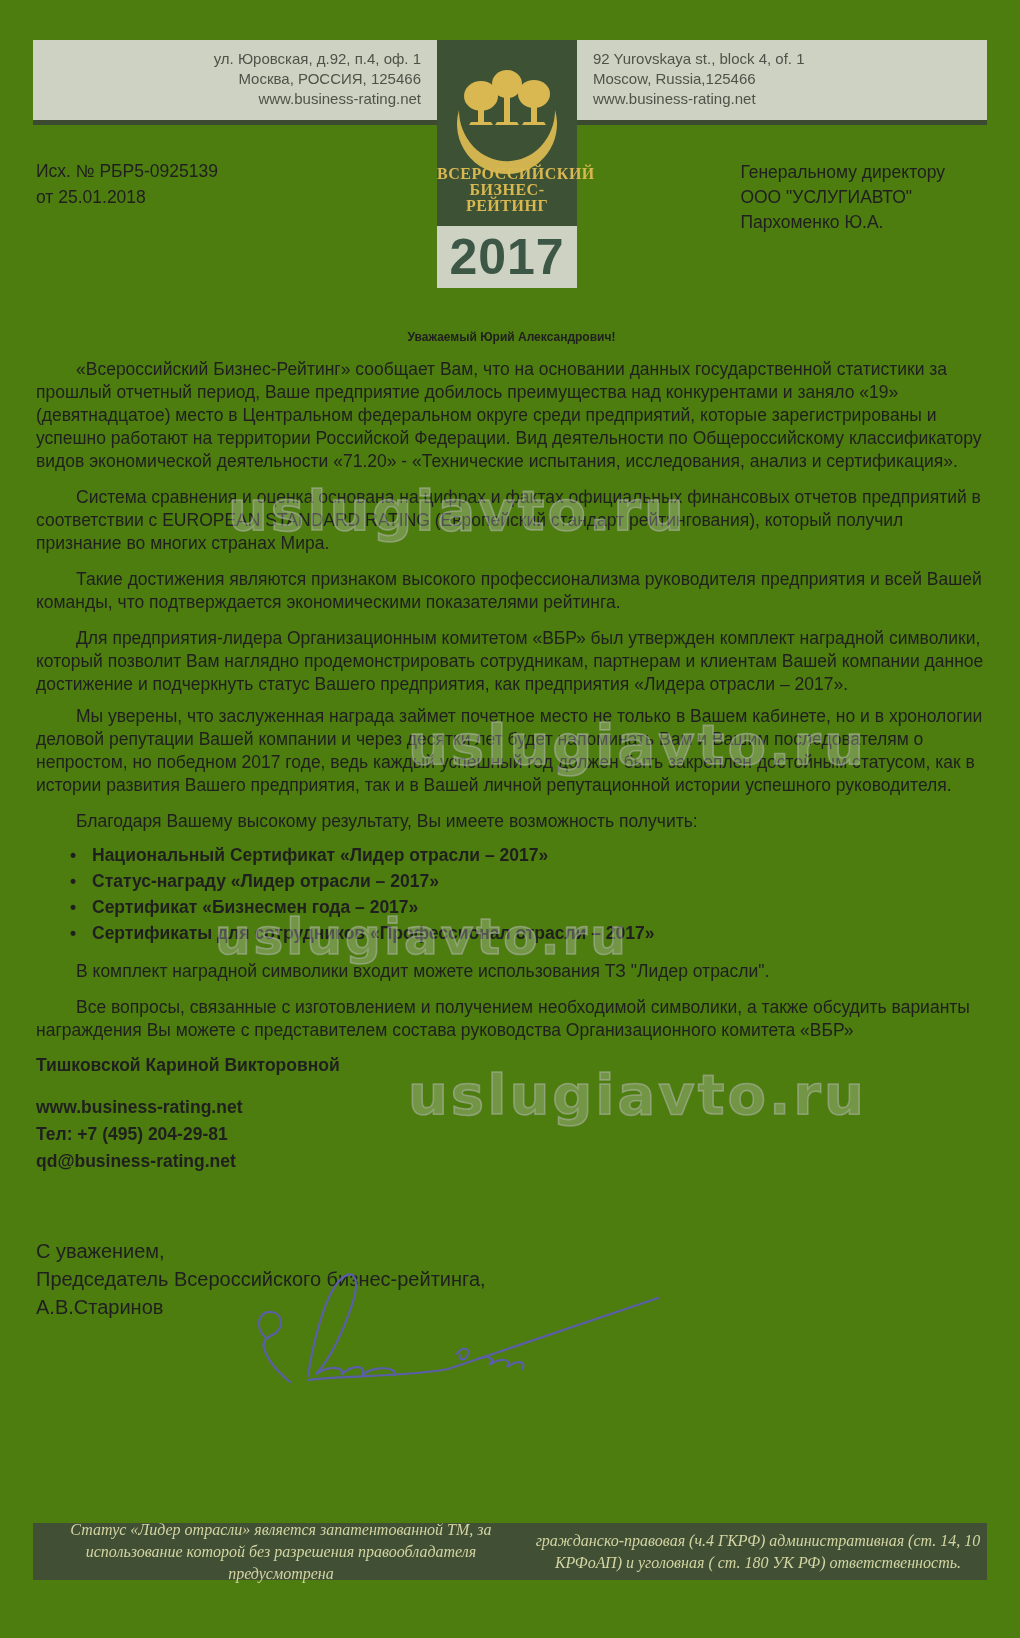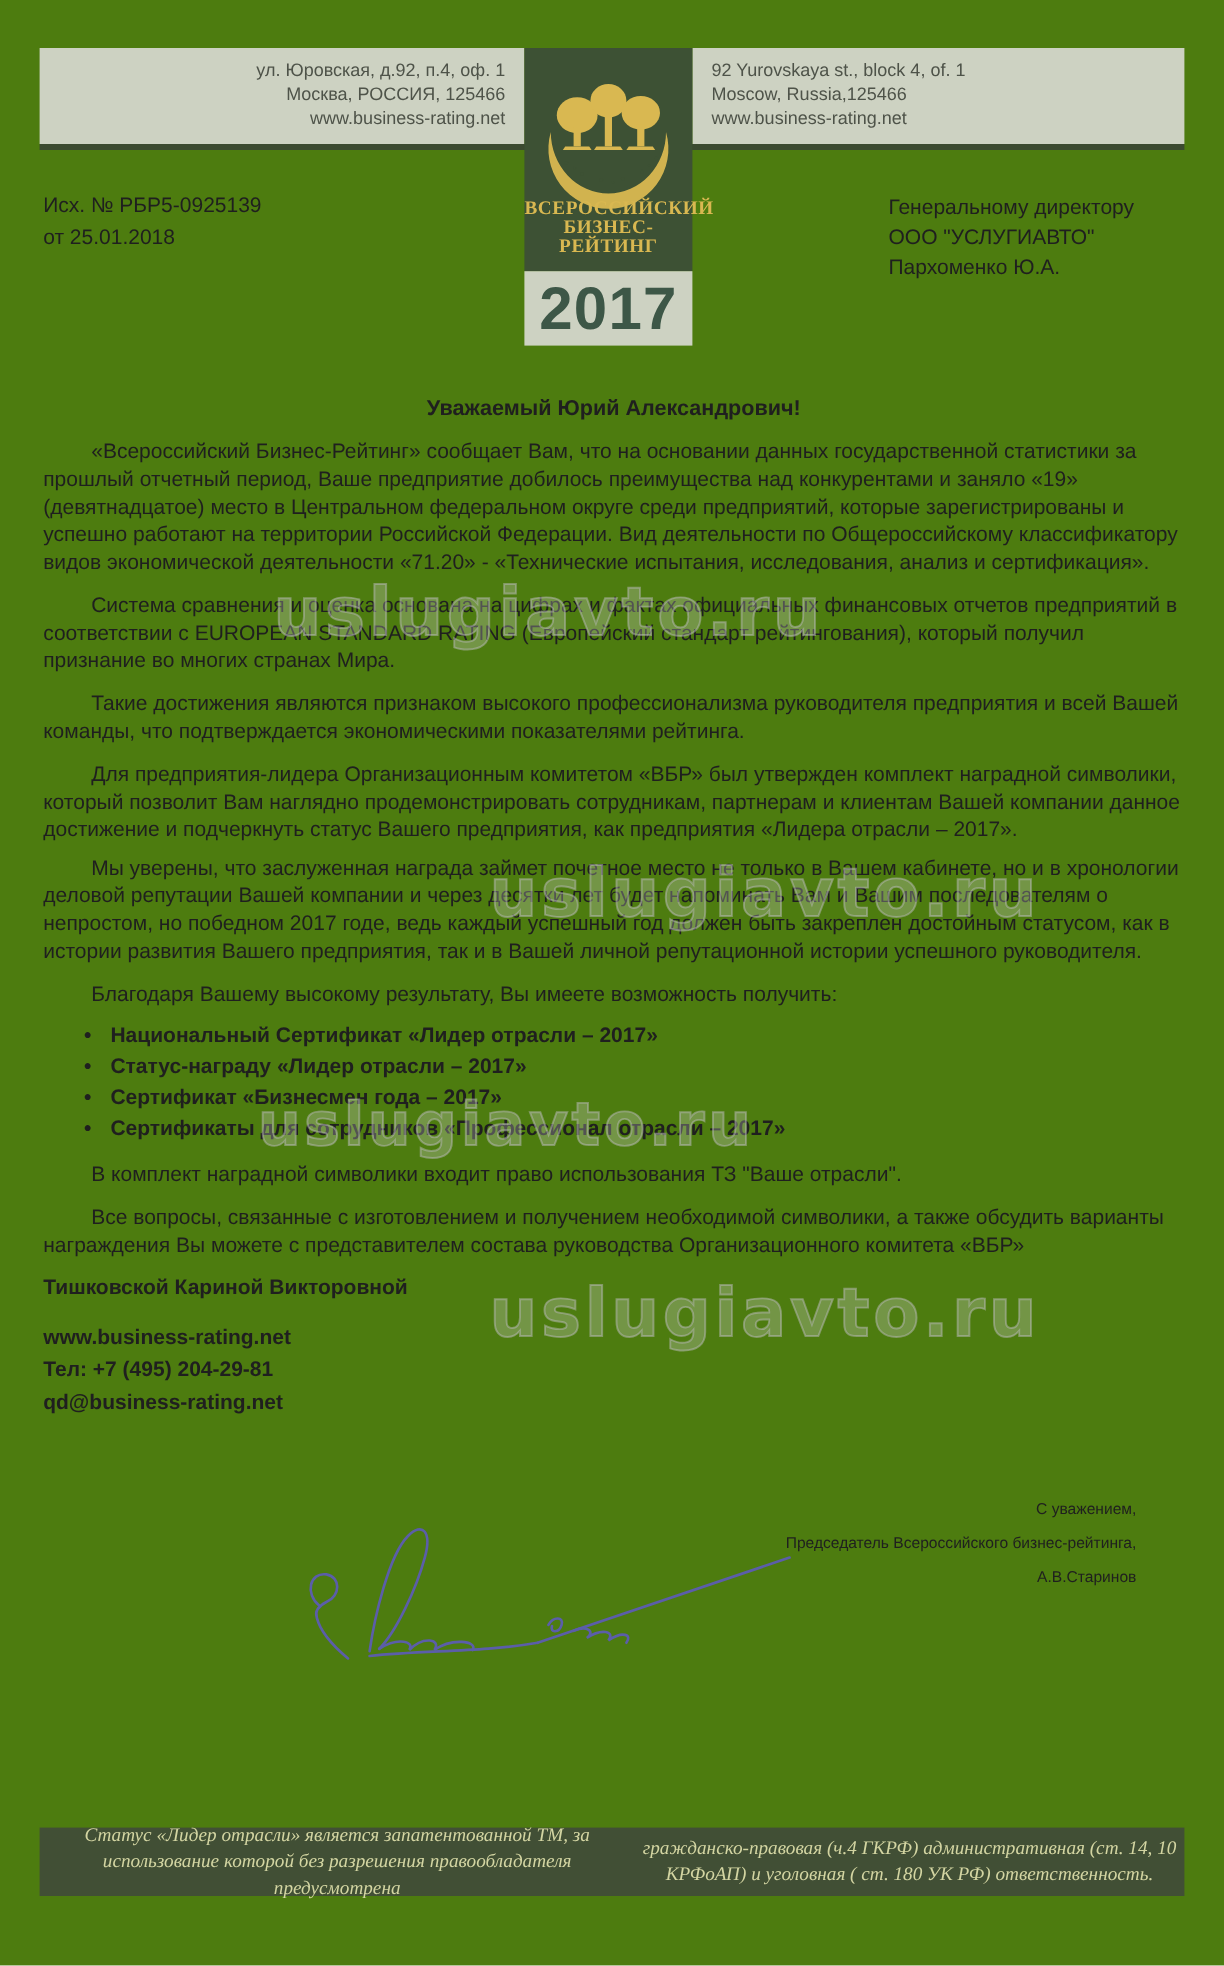--- a/index.html
+++ b/index.html
@@ -19,29 +19,29 @@
             font-family:"Liberation Serif","DejaVu Serif",serif;font-weight:bold;
             font-size:16px;line-height:16px;letter-spacing:.5px;}
   .logo-year{position:absolute;left:437px;top:226px;width:140px;height:62px;background:#cdd2c2;
              z-index:2;display:flex;align-items:center;justify-content:center;
              font-size:50px;font-weight:bold;color:#3d5747;letter-spacing:1px;}
   
   .ref{position:absolute;left:36px;top:158px;font-size:17.5px;line-height:26px;}
   .recipient{position:absolute;right:75px;top:160px;font-size:17.5px;line-height:25px;text-align:left;}
   
   .body-flow{position:absolute;left:36px;top:330px;width:951px;}
-  .salutation{text-align:center;font-weight:bold;font-size:18px;margin:0 0 14px 0;}
+  .salutation{text-align:center;font-weight:bold;font-size:12px;margin:0 0 14px 0;}
   .para{font-size:17.5px;line-height:23px;margin:0 0 13px 0;text-indent:40px;}
   .para.tight{margin-bottom:9px;}
   ul.gifts{list-style:none;margin:4px 0 14px 0;padding:0 0 0 56px;}
   ul.gifts li{font-size:17.5px;line-height:26px;font-weight:bold;position:relative;}
   ul.gifts li::before{content:"•";position:absolute;left:-22px;top:0;font-weight:bold;}
   .contact-name{font-weight:bold;font-size:17.5px;margin:12px 0 18px 0;}
   .contact-lines div{font-weight:bold;font-size:17.5px;line-height:27px;}
-  .closing{margin-top:62px;text-align:right;font-size:13px;line-height:28px;padding-right:40px;}
+  .closing{margin-top:62px;text-align:left;font-size:20px;line-height:28px;padding-right:40px;}
   
   .signature{position:absolute;left:250px;top:1262px;width:430px;height:135px;z-index:3;}
   
   .footer-bar{position:absolute;left:33px;top:1523px;width:954px;height:57px;background:#414f35;
               display:flex;flex-direction:row;align-items:center;justify-content:center;
               font-family:"Liberation Serif","DejaVu Serif",serif;font-style:italic;
               color:#d3d5a2;font-size:16px;line-height:22px;text-align:center;}
   
   .watermark{position:absolute;font-family:"DejaVu Sans",sans-serif;font-weight:bold;
              font-size:56px;letter-spacing:3px;color:rgba(215,215,215,0.28);
@@ -130,21 +130,21 @@
     <p class="para">Такие достижения являются признаком высокого профессионализма руководителя предприятия и всей Вашей команды, что подтверждается экономическими показателями рейтинга.</p>
     <p class="para tight">Для предприятия-лидера Организационным комитетом «ВБР» был утвержден комплект наградной символики, который позволит Вам наглядно продемонстрировать сотрудникам, партнерам и клиентам Вашей компании данное достижение и подчеркнуть статус Вашего предприятия, как предприятия «Лидера отрасли – 2017».</p>
     <p class="para">Мы уверены, что заслуженная награда займет почетное место не только в Вашем кабинете, но и в хронологии деловой репутации Вашей компании  и через десятки лет будет напоминать Вам и Вашим последователям о непростом, но победном 2017 годе, ведь каждый успешный год должен быть закреплен достойным статусом, как в истории развития Вашего предприятия, так и в Вашей личной репутационной истории успешного руководителя.</p>
     <p class="para tight">Благодаря Вашему высокому результату, Вы имеете возможность получить:</p>
     <ul class="gifts">
       <li>Национальный Сертификат «Лидер отрасли – 2017»</li>
       <li>Статус-награду «Лидер отрасли – 2017»</li>
       <li>Сертификат «Бизнесмен года – 2017»</li>
       <li>Сертификаты для сотрудников «Профессионал отрасли – 2017»</li>
     </ul>
-    <p class="para">В комплект наградной символики входит право использования ТЗ "Ваше отрасли".</p>
+    <p class="para">В комплект наградной символики входит можете использования ТЗ "Лидер отрасли".</p>
     <p class="para">Все вопросы, связанные с изготовлением и получением необходимой символики, а также обсудить варианты награждения Вы можете с представителем состава руководства Организационного комитета «ВБР»</p>
     <div class="contact-name">Тишковской Кариной Викторовной</div>
     <div class="contact-lines">
       <div>www.business-rating.net</div>
       <div>Тел: +7 (495) 204-29-81</div>
       <div>qd@business-rating.net</div>
     </div>
     <div class="closing">
       <div>С уважением,</div>
       <div>Председатель Всероссийского бизнес-рейтинга,</div>

